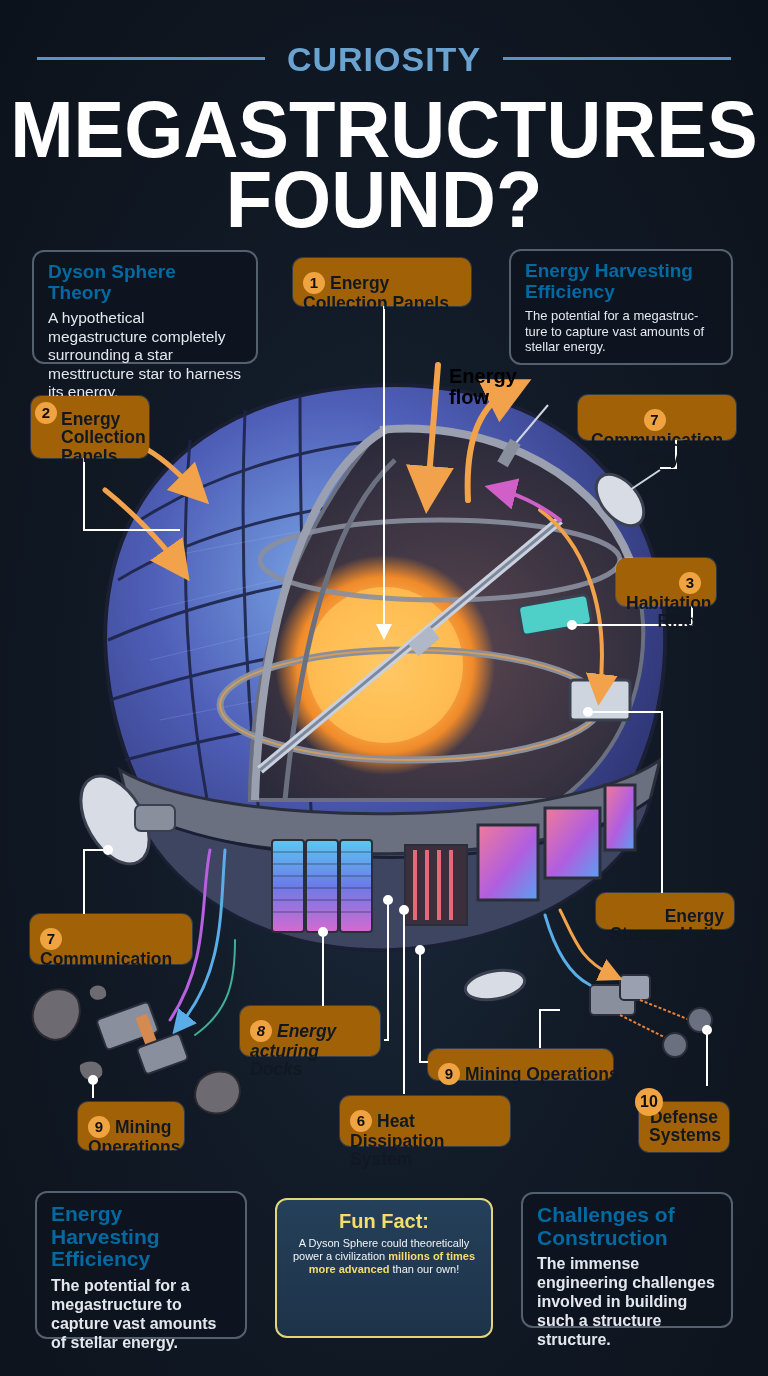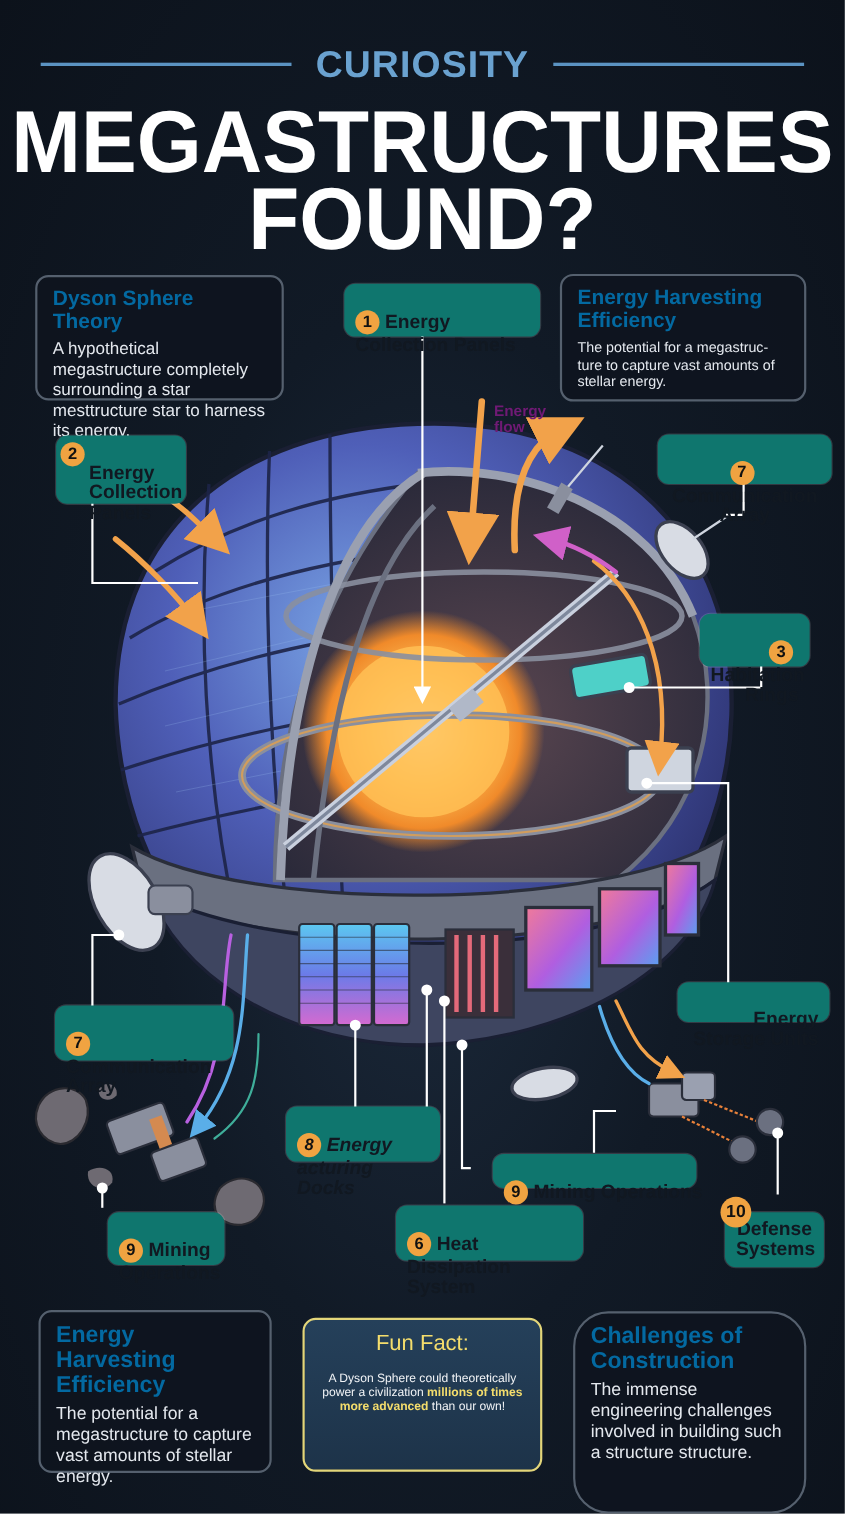--- a/index.html
+++ b/index.html
@@ -20,45 +20,44 @@
     font-weight: 900; color: #fff; font-size: 76px; letter-spacing: 0px; line-height: 1; transform: scaleY(1.05); }
 
   
   .info {
     position: absolute; border: 2px solid #55606e; border-radius: 12px;
     background: rgba(14, 20, 30, 0.85); padding: 10px 14px;
   }
   .info h3 { font-size: 19px; font-weight: 700; color: #0369a1; line-height: 1.08; margin-bottom: 6px; }
   .info p { font-size: 15.5px; color: #e4e8ee; line-height: 1.2; }
   .info.big h3 { font-size: 21px; }
-  .info.big p { font-size: 16px; line-height: 1.18; }
+  .info.big p { font-size: 16px; line-height: 1.18; font-weight: bold; }
 
   .fun {
     position: absolute; border: 2px solid #e3d67a; border-radius: 12px;
     background: linear-gradient(180deg, #25405a 0%, #1d3349 100%);
     padding: 10px 10px; text-align: center;
   }
-  .fun h3 { color: #f4dd6c; font-size: 20px; font-weight: 400; margin-bottom: 14px; }
+  .fun h3 { color: #f4dd6c; font-size: 20px; font-weight: 700; margin-bottom: 4px; }
   .fun p { color: #f1f3f6; font-size: 11px; line-height: 1.18; }
   .fun .hl { color: #f4dd6c; font-weight: 700; }
 
   
   .callout {
-    position: absolute; background: #0f766e; border-radius: 10px; color: #111821;
-    font-weight: 700; font-size: 17.5px; line-height: 1.05; padding: 24px 10px 6px 10px;
+    position: absolute; background: #a16207; border-radius: 10px; color: #111821;
+    font-weight: 700; font-size: 17.5px; line-height: 1.05; padding: 14px 10px 6px 10px;
     box-shadow: 0 0 0 1px rgba(255,255,255,0.15);
-    margin-left: 20px;
   }
   .badge {
     display: inline-block; width: 22px; height: 22px; border-radius: 50%;
     background: #f0a341; color: #111; font-size: 15px; font-weight: 700;
     text-align: center; line-height: 22px; margin-right: 5px; vertical-align: 1px;
   }
   .badge.outside { position: absolute; left: -4px; top: -14px; width: 28px; height: 28px; line-height: 28px; font-size: 16px; }
-  .energy-flow { position: absolute; color: #701a75; font-weight: 700; font-size: 14px; line-height: 1.05; }
+  .energy-flow { position: absolute; color: #000000; font-weight: 700; font-size: 20px; line-height: 1.05; }
 
   svg.art { position: absolute; left: 0; top: 0; }
 </style>
 </head>
 <body>
 
 <div class="kicker-row">
   <div class="kicker-line" style="left:37px; width:228px;"></div>
   <div class="kicker">CURIOSITY</div>
   <div class="kicker-line" style="left:503px; width:228px;"></div>
@@ -285,16 +284,16 @@
 </div>
 
 <div class="info big" style="left:35px; top:1191px; width:212px; height:148px;">
   <h3>Energy Harvesting Efficiency</h3>
   <p>The potential for a megastructure to capture vast amounts of stellar energy.</p>
 </div>
 <div class="fun" style="left:275px; top:1198px; width:218px; height:140px;">
   <h3>Fun Fact:</h3>
   <p><span>A Dyson Sphere could theoretically power a civilization </span><span class="hl">millions of times more advanced</span><span> than our own!</span></p>
 </div>
-<div class="info big" style="left:521px; top:1192px; width:212px; height:184px;border-radius:32px;">
+<div class="info big" style="left:521px; top:1192px; width:212px; height:136px;">
   <h3>Challenges of Construction</h3>
   <p>The immense engineering challenges involved in building such a structure structure.</p>
 </div>
 
 </body></html>

